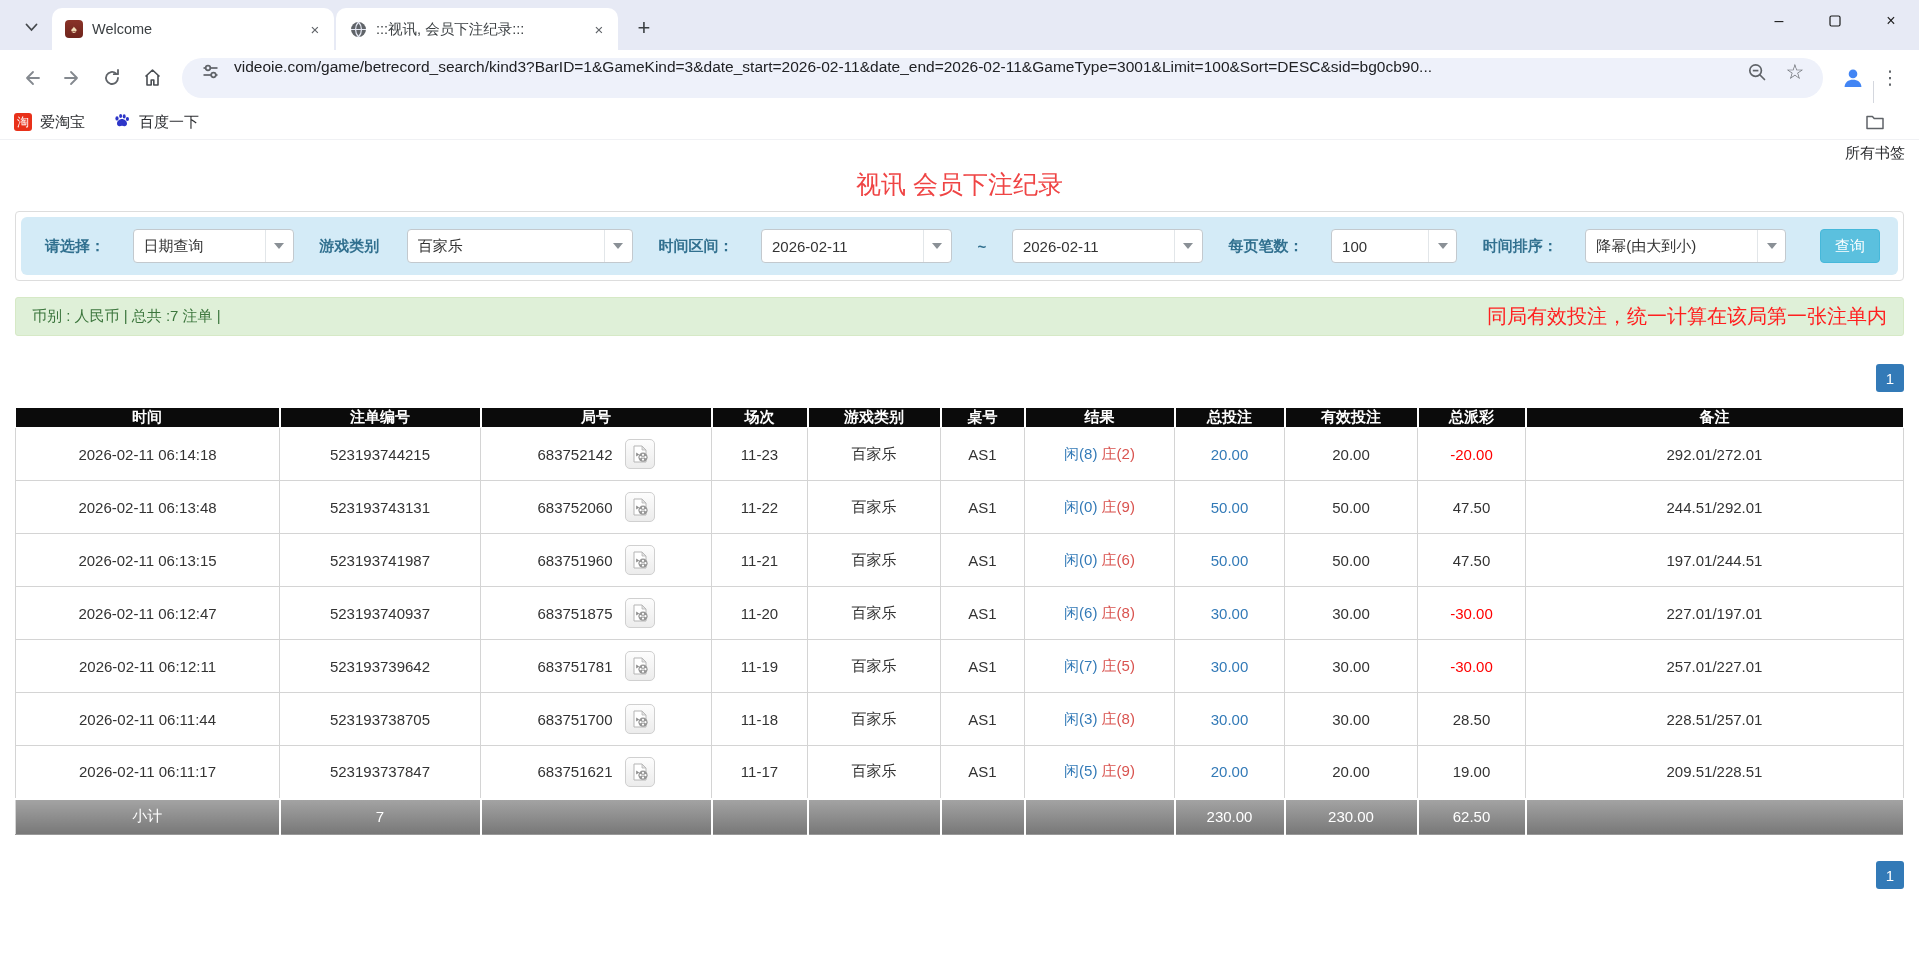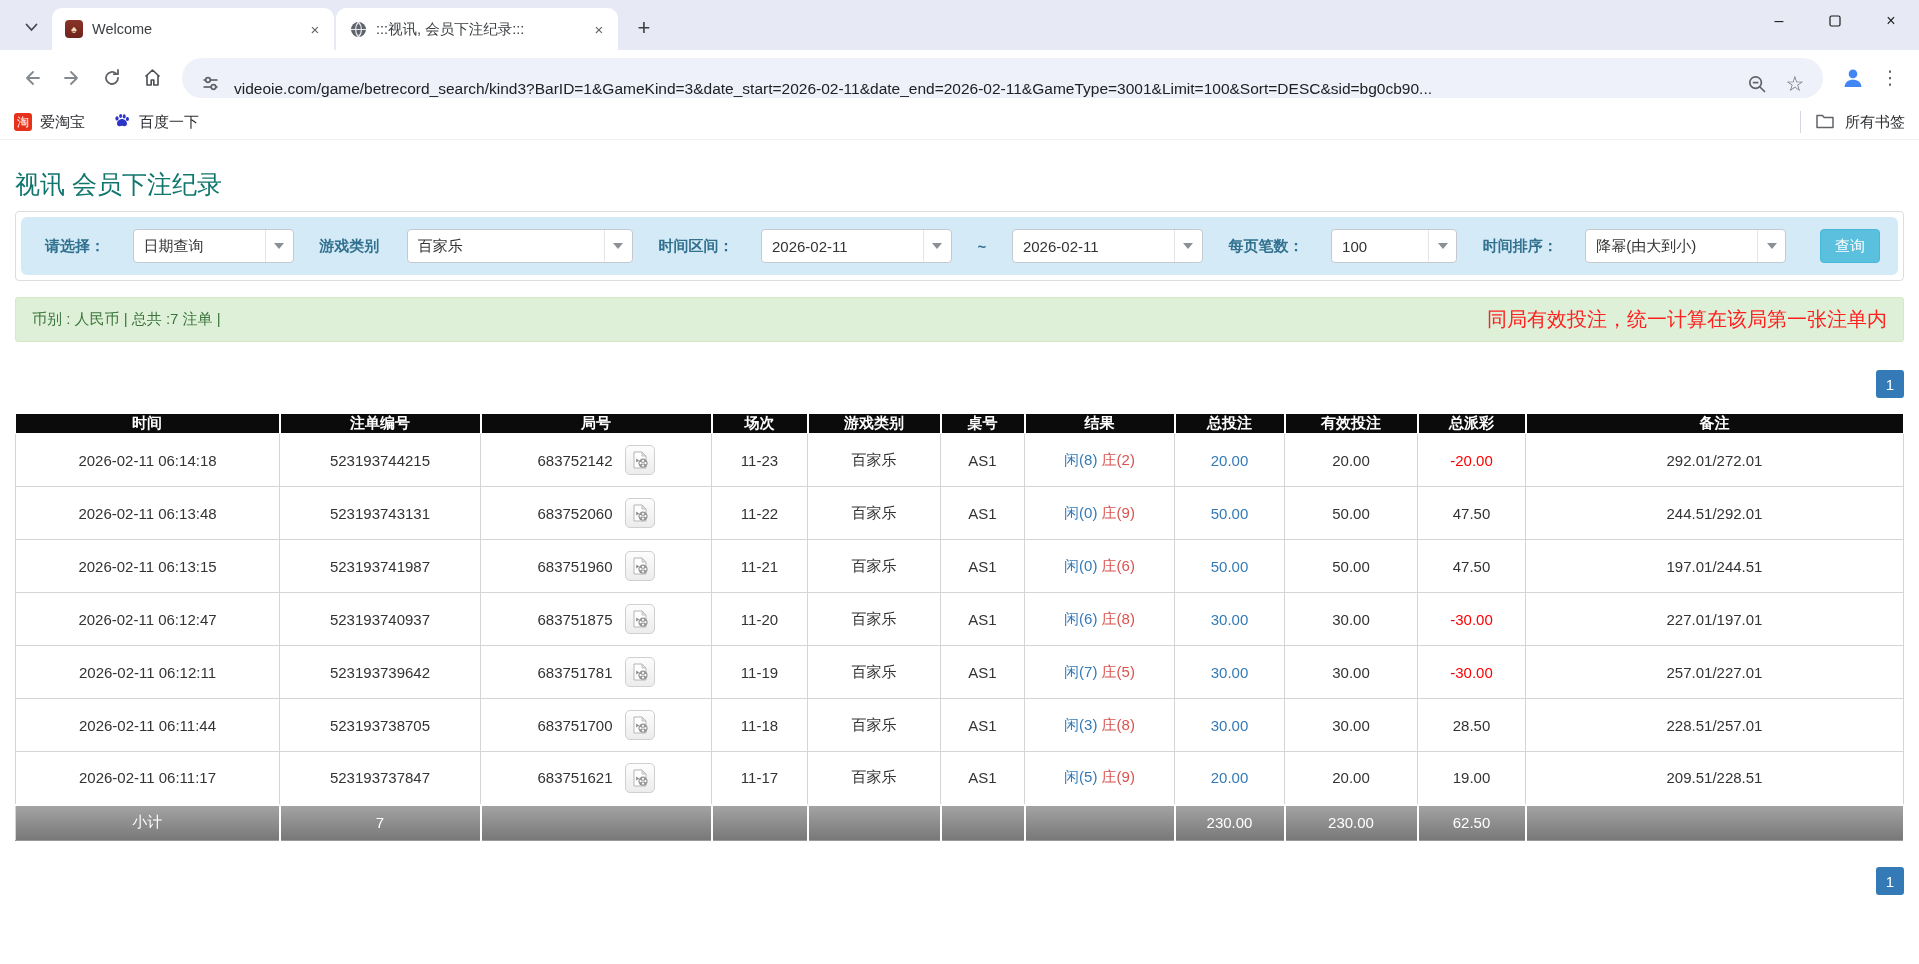--- a/index.html
+++ b/index.html
@@ -13,47 +13,47 @@
   .tab .favicon { width:20px; height:20px; flex:0 0 auto; display:flex; align-items:center; justify-content:center; }
   .welcome-fav { width:18px; height:18px; border-radius:4px; background:linear-gradient(#8a3328,#6e241c); color:#f3dfb9; font-size:11px; display:flex; align-items:center; justify-content:center; }
   .tab-title { flex:1; font-size:14.5px; color:#3c4043; white-space:nowrap; overflow:hidden; text-overflow:ellipsis; padding:0 8px; }
   .tab-close { width:22px; height:22px; border-radius:50%; display:flex; align-items:center; justify-content:center; font-size:15px; color:#5f6368; cursor:pointer; }
   .newtab-btn { width:32px; height:32px; margin:0 0 6px 8px; display:flex; align-items:center; justify-content:center; font-size:22px; color:#3c4043; cursor:pointer; }
   .win-controls { position:absolute; right:0; top:0; display:flex; }
   .win-btn { width:56px; height:42px; display:flex; align-items:center; justify-content:center; font-size:16px; color:#1b1b1b; cursor:pointer; }
 
   .navbar { height:55px; background:#fff; display:flex; align-items:center; padding:0 12px; }
   .nav-btn { width:40px; height:40px; display:flex; align-items:center; justify-content:center; border-radius:50%; cursor:pointer; flex:0 0 auto; }
-  .url-pill { flex:1; height:40px; border-radius:20px; background:#eef1fa; display:flex; align-items:flex-end; padding:0 14px; margin:0 10px; gap:10px; min-width:0; }
+  .url-pill { flex:1; height:40px; border-radius:20px; background:#eef1fa; display:flex; align-items:flex-start; padding:0 14px; margin:0 10px; gap:10px; min-width:0; }
   .url-text { flex:1; font-size:15.5px; color:#202124; white-space:nowrap; overflow:hidden; }
   .pill-icon { flex:0 0 auto; display:flex; align-items:center; justify-content:center; width:28px; height:28px; cursor:pointer; }
   .star-glyph { font-size:21px; color:#5f6368; }
   .kebab { font-size:19px; color:#5f6368; width:34px; height:34px; display:flex; align-items:center; justify-content:center; cursor:pointer; }
 
   .bookmarks { height:35px; background:#fff; display:flex; align-items:center; padding:0 14px; border-bottom:1px solid #f0f1f4; }
   .bm-item { display:flex; align-items:center; gap:8px; font-size:15px; color:#2b2d30; margin-right:28px; cursor:pointer; }
   .taobao-ic { width:18px; height:18px; border-radius:3px; background:#e8311a; color:#fff; font-size:12px; display:flex; align-items:center; justify-content:center; }
-  .bm-right { margin-left:auto; display:flex; align-items:center; gap:10px; font-size:15px; color:#2b2d30; cursor:pointer; }
+  .bm-right { margin-left:auto; display:flex; align-items:center; gap:10px; font-size:15px; color:#2b2d30; cursor:pointer;flex-direction:column; }
   .bm-divider { width:1px; height:22px; background:#d4d7de; margin-right:4px; }
 
   
   .page { padding:0 15px; }
-  h1.page-title { margin-top:28px; font-size:25px; font-weight:400; color:#0f766e; }
+  h1.page-title { margin-top:28px; font-size:25px; font-weight:400; color:#ef4444;text-align:center; }
 
   .filter-panel { margin-top:10px; border:1px solid #ddd; border-radius:4px; background:#fff; padding:5px; }
   .filter-bar { background:#d4ebf7; border-radius:6px; height:58px; display:flex; align-items:center; padding:0 18px;justify-content:space-between; }
   .f-label { font-weight:bold; color:#31708f; font-size:15px; white-space:nowrap; margin:0 8px 0 6px; }
   .combo { height:34px; background:#fff; border:1px solid #c3c9ce; border-radius:4px; display:flex; align-items:center; overflow:hidden; }
   .combo-text { flex:1; padding:0 10px; font-size:15px; color:#333; white-space:nowrap; }
   .combo-arrow { width:28px; height:100%; display:flex; align-items:center; justify-content:center; border-left:1px solid #e2e6e9; cursor:pointer; }
   .tri { width:0; height:0; border-left:5px solid transparent; border-right:5px solid transparent; border-top:6px solid #8a9096; }
   .tilde { font-size:15px; color:#31708f; margin:0 6px; font-weight:bold; }
   .search-btn { height:34px; padding:0 14px; margin-left:14px; background:#5bc0de; border:1px solid #46b8da; border-radius:4px; color:#fff; font-size:15px; display:flex; align-items:center; cursor:pointer; }
 
-  .info-bar { margin-top:16px; height:45px; background:#dff0d8; border:1px solid #d6e9c6; border-radius:3px; display:flex; align-items:center; justify-content:space-between; padding:0 16px; }
+  .info-bar { margin-top:16px; height:39px; background:#dff0d8; border:1px solid #d6e9c6; border-radius:3px; display:flex; align-items:center; justify-content:space-between; padding:0 16px; }
   .info-left { color:#3c763d; font-size:15px; }
   .info-right { color:#ff1f1f; font-size:20px; }
 
   .pag-row { display:flex; justify-content:flex-end; }
   .pag-top { margin-top:28px; }
   .pag-bottom { margin-top:26px; }
   .pag-btn { min-width:28px; height:28px; background:#337ab7; border-radius:3px; color:#fff; font-size:15px; display:flex; align-items:center; justify-content:center; cursor:pointer; }
 
   table.bet-table { margin-top:16px; width:100%; border-collapse:collapse; table-layout:fixed; }
   .bet-table th { background:#0b0b0b; color:#fff; font-size:15px; font-weight:bold; height:18px; border-right:2px solid #fff; border-bottom:1px solid #fff; }

